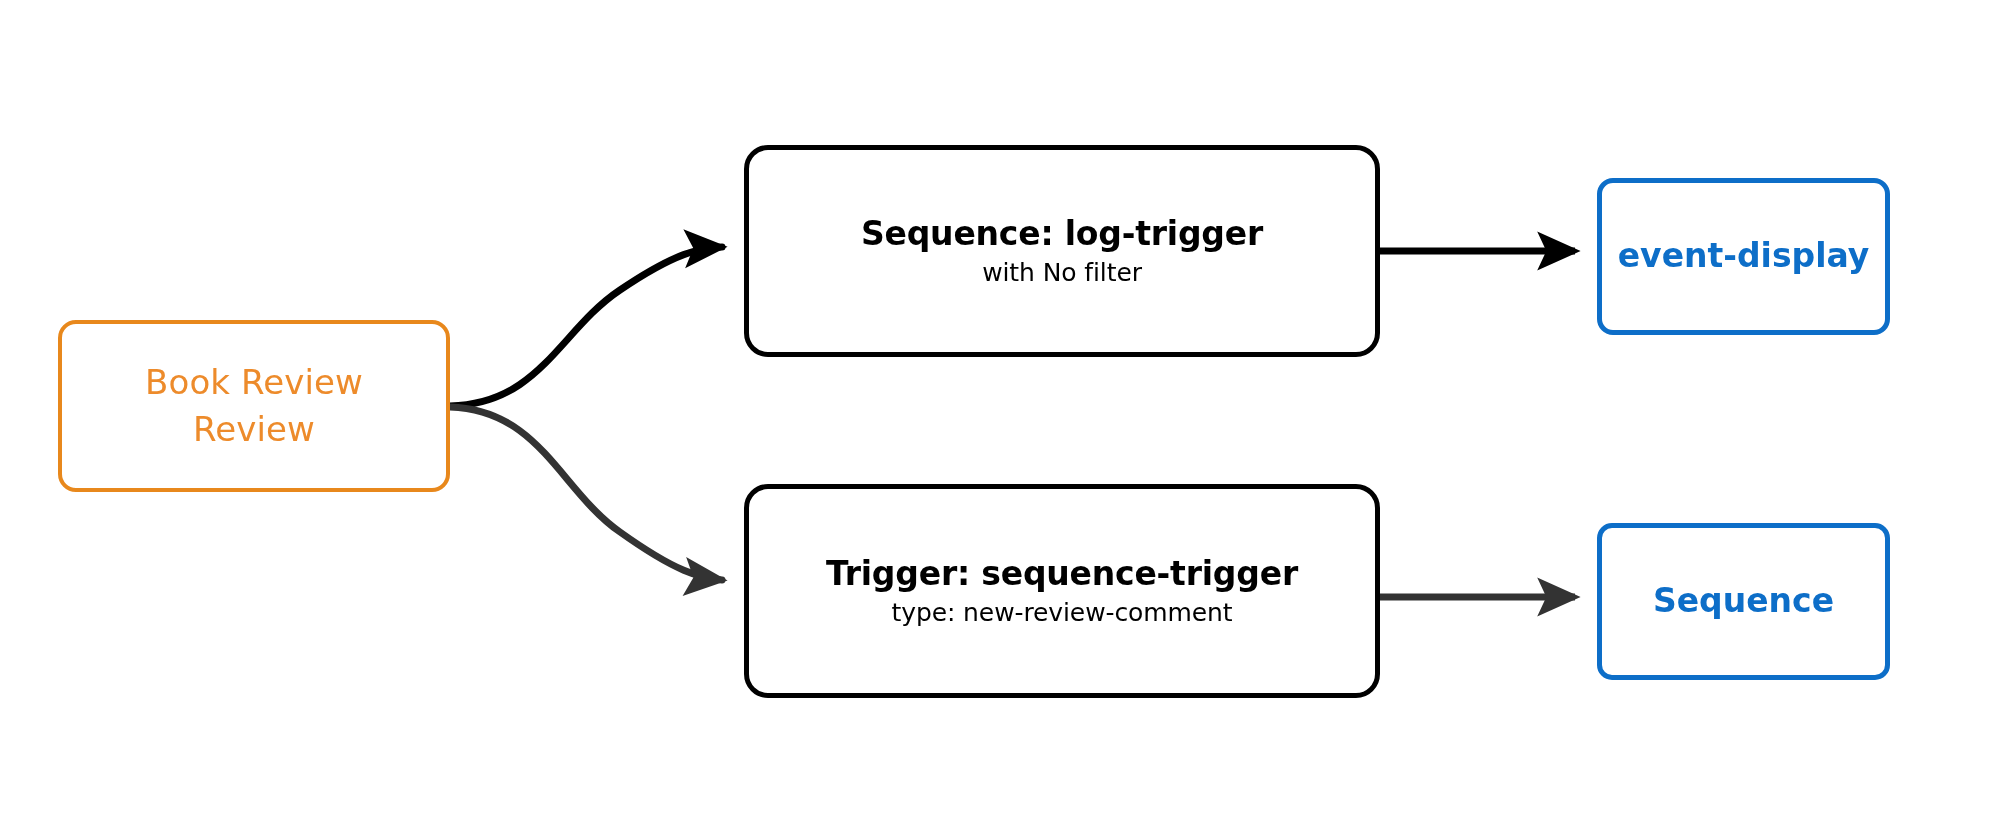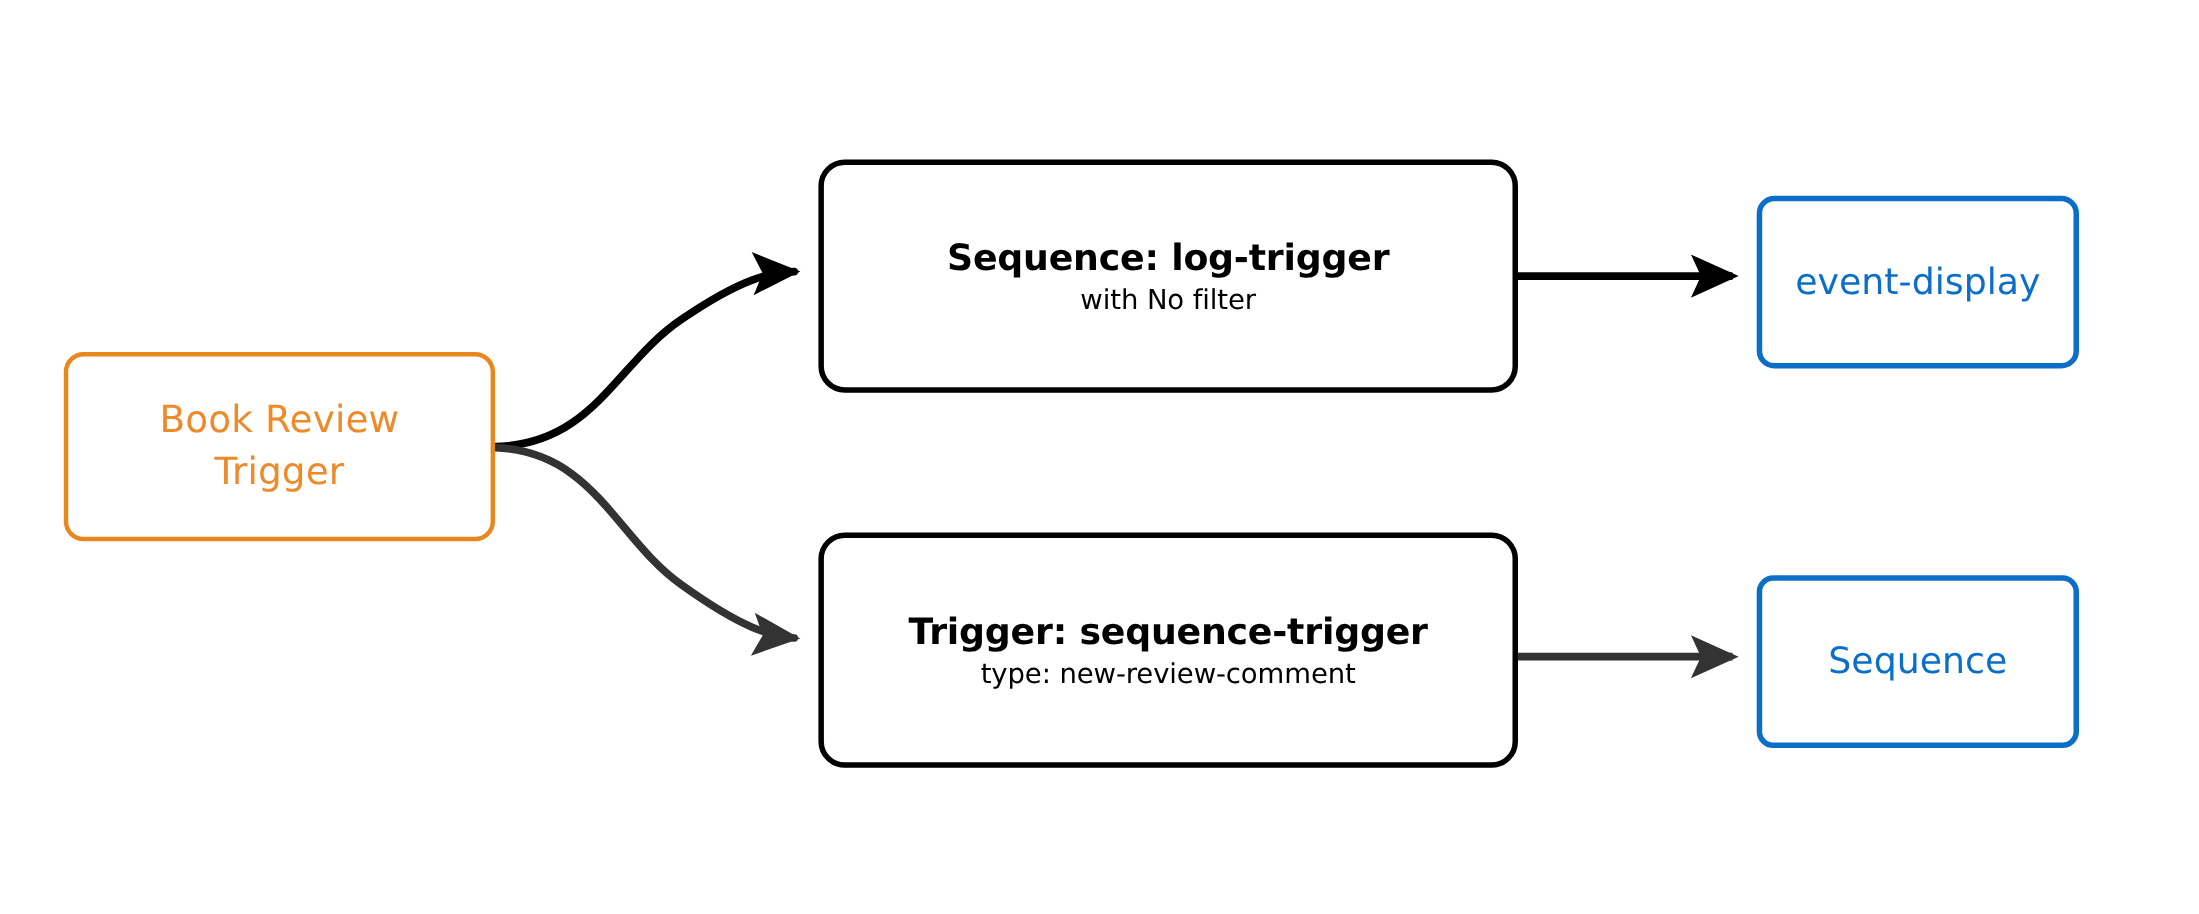--- a/index.html
+++ b/index.html
@@ -92,21 +92,21 @@
   }
   .node-sink-event {
     top: 178px;
   }
   .node-sink-sequence {
     top: 523px;
     border-radius: 15px;
   }
   .node-sink .node-line {
     font-size: 33px;
-    font-weight: 400;
+    font-weight: 700;
     line-height: 1.3;
     letter-spacing: 0px;
   }
 </style>
 </head>
 <body>
 
 <div id="diagram-canvas">
 
   <svg id="edge-layer" viewBox="0 0 1999 831" width="1999" height="831" xmlns="http://www.w3.org/2000/svg">
@@ -123,21 +123,21 @@
 
     <path d="M450,407 C 540,410 560,490 620,532 C 676,572 700,578 722,580" fill="none" stroke="#333333" stroke-width="7" stroke-linecap="round" marker-end="url(#arrow-gray)"></path>
 
     <path d="M1380,251 L1575,251" fill="none" stroke="#000000" stroke-width="7" stroke-linecap="butt" marker-end="url(#arrow-black)"></path>
 
     <path d="M1380,597 L1575,597" fill="none" stroke="#333333" stroke-width="7" stroke-linecap="butt" marker-end="url(#arrow-gray)"></path>
   </svg>
 
   <div class="node node-broker">
     <span class="node-line">Book Review</span>
-    <span class="node-line">Trigger</span>
+    <span class="node-line">Review</span>
   </div>
 
   <div class="node node-trigger node-trigger-log">
     <span class="node-title">Sequence: log-trigger</span>
     <span class="node-sub">with No filter</span>
   </div>
 
   <div class="node node-trigger node-trigger-sequence">
     <span class="node-title">Trigger: sequence-trigger</span>
     <span class="node-sub">type: new-review-comment</span>

